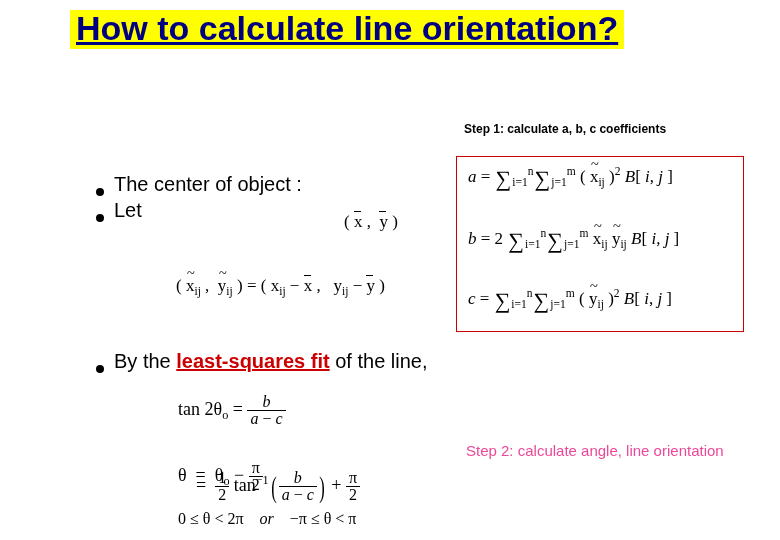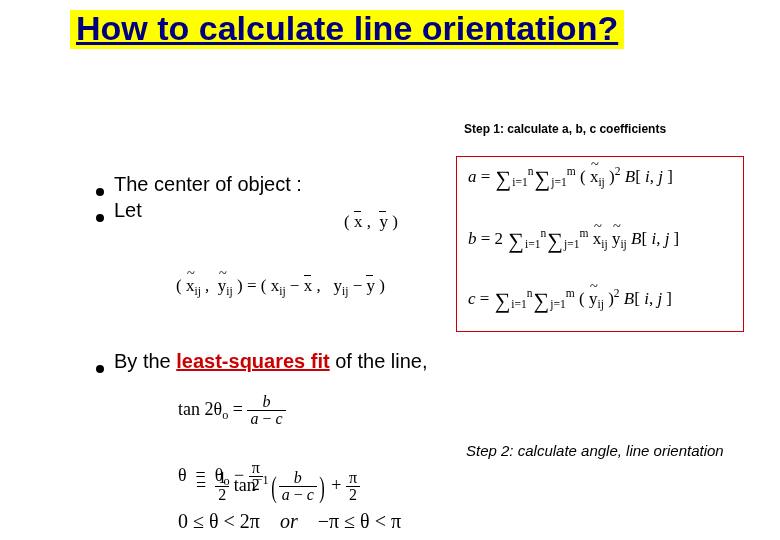--- a/index.html
+++ b/index.html
@@ -76,28 +76,27 @@
     width: 286px;
     height: 174px;
     border: 1.5px solid #cc0000;
   }
   .m-a { top: 166px; left: 468px; }
   .m-b { top: 228px; left: 468px; }
   .m-c { top: 288px; left: 468px; text-align: right; }
   .m-tan { top: 394px; left: 178px; font-size: 18px; }
   .m-th1 { top: 452px; left: 178px; font-size: 18px; margin-top: 8px; }
   .m-th2 { top: 470px; left: 196px; font-size: 18px; }
-  .m-range { top: 510px; left: 178px; font-size: 20px; }
+  .m-range { top: 510px; left: 178px; font-size: 16px; }
   .step2 {
     position: absolute;
     top: 442px;
     left: 466px;
     font-size: 15px;
-    color: #000000;
-    font-style: italic;
+    color: #ec4899;
   }
   .sum {
     font-size: 22px;
     vertical-align: -4px;
     padding: 0 1px;
   }
   .frac {
     display: inline-block;
     text-align: center;
     vertical-align: middle;

